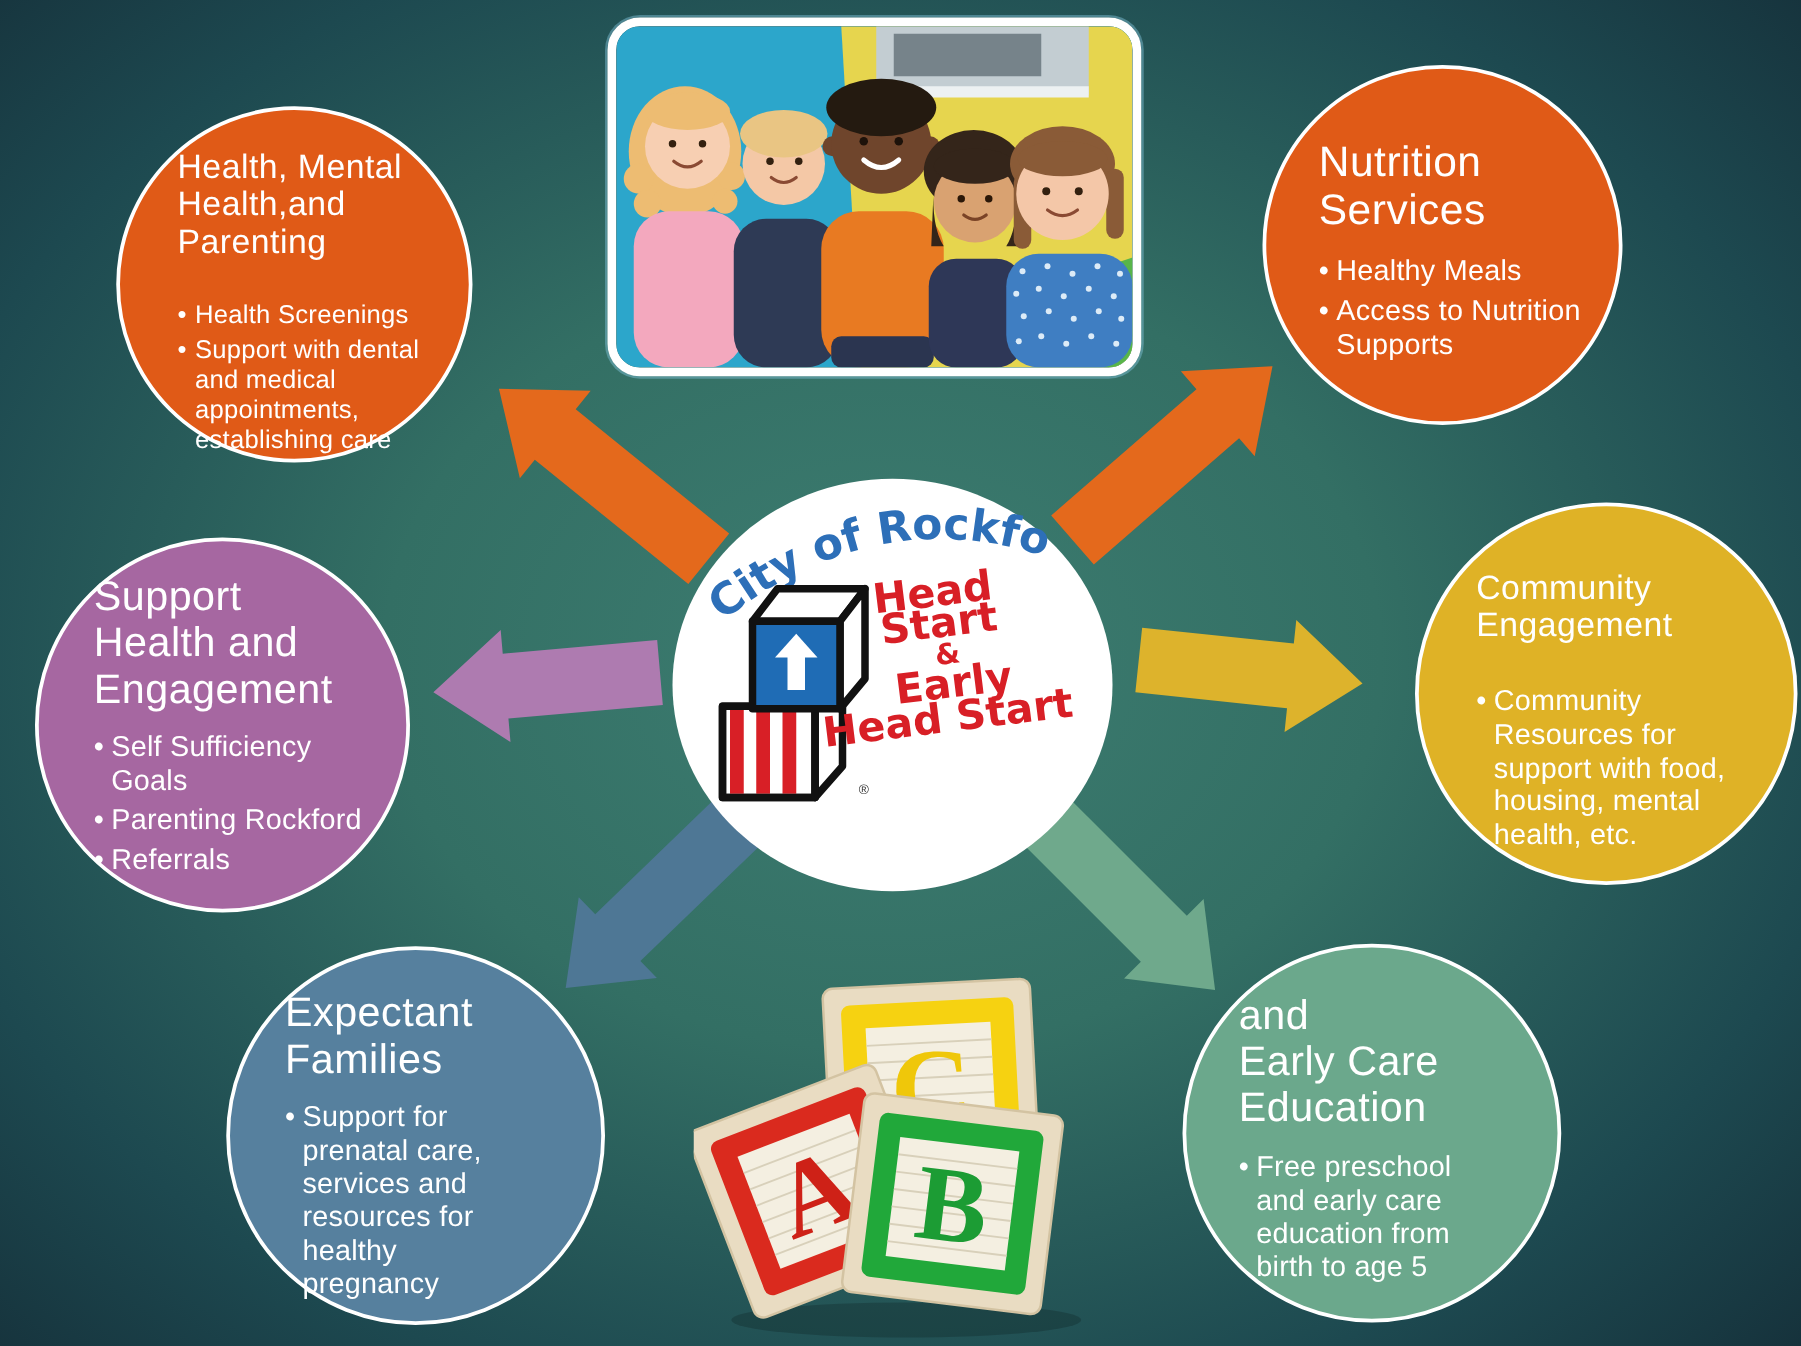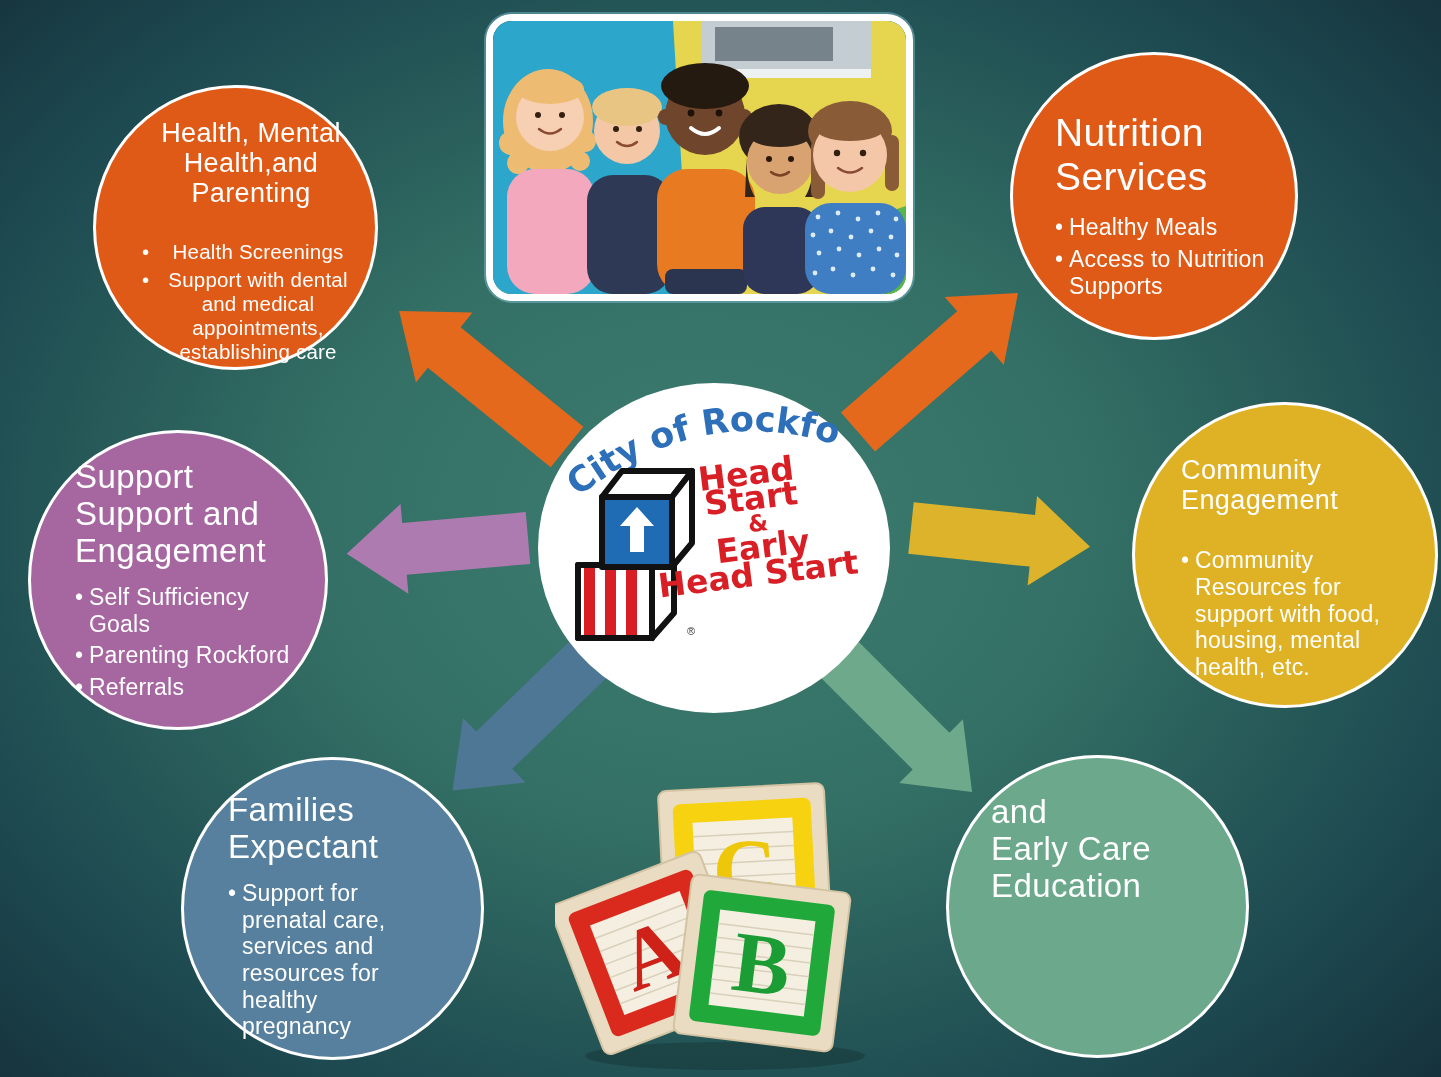--- a/index.html
+++ b/index.html
@@ -8,26 +8,26 @@
     background:radial-gradient(ellipse 1050px 820px at 49% 49%, #3d7d71 0%, #336f64 35%, #24565ា7 0%, #1d4950 72%, #152f39 100%);
     background:radial-gradient(ellipse 1050px 820px at 49% 49%, #3d7d71 0%, #336f64 38%, #1d4950 75%, #152f39 100%);
     font-family:"Liberation Sans", sans-serif;
   }
   .circle{position:absolute;border-radius:50%;border:3px solid #fff;color:#fff;box-sizing:border-box;}
   .c-title span{display:block;line-height:1.12;letter-spacing:.4px;font-weight:400;}
   ul.bullets{list-style:none;margin:0;padding:0;}
   ul.bullets li{position:relative;padding-left:14px;margin-top:5px;line-height:1.16;letter-spacing:.2px;}
   ul.bullets li::before{content:"\2022";position:absolute;left:0;top:0;}
   #c-health{left:93px;top:85px;width:285px;height:285px;}
-  #c-health .content{margin:30px 0 0 46px;width:218px;text-align:center;}
+  #c-health .content{margin:30px 0 0 46px;width:218px;}
   #c-health .c-title{font-size:27px;}
   #c-health .bullets{font-size:20.5px;margin-top:31px;width:218px;}
   #c-nutrition{left:1010px;top:52px;width:288px;height:288px;}
   #c-nutrition .content{margin:56px 0 0 42px;width:220px;}
-  #c-nutrition .c-title{font-size:39px;}
+  #c-nutrition .c-title{font-size:34px;}
   #c-nutrition .bullets{font-size:23px;margin-top:16px;width:220px;}
   #c-family{left:28px;top:430px;width:300px;height:300px;}
   #c-family .content{margin:26px 0 0 44px;width:238px;}
   #c-family .c-title{font-size:33px;}
   #c-family .bullets{font-size:23px;margin-top:14px;width:225px;}
   #c-community{left:1132px;top:402px;width:306px;height:306px;}
   #c-community .content{margin:50px 0 0 46px;width:222px;}
   #c-community .c-title{font-size:27px;}
   #c-community .bullets{font-size:23px;margin-top:32px;width:212px;}
   #c-expectant{left:181px;top:757px;width:303px;height:303px;}
@@ -189,21 +189,21 @@
         <li>Healthy Meals</li>
         <li>Access to Nutrition Supports</li>
       </ul>
     </div>
   </div>
 
   <div class="circle" id="c-family" style="background-color: rgb(166, 103, 161);">
     <div class="content">
       <div class="c-title">
         <span>Support</span>
-        <span>Support and</span>
+        <span>Health and</span>
         <span>Engagement</span>
       </div>
       <ul class="bullets">
         <li>Self Sufficiency Goals</li>
         <li>Parenting Rockford</li>
         <li>Referrals</li>
       </ul>
     </div>
   </div>
 
@@ -215,36 +215,39 @@
       </div>
       <ul class="bullets">
         <li>Community Resources for support with food, housing, mental health, etc.</li>
       </ul>
     </div>
   </div>
 
   <div class="circle" id="c-expectant" style="background-color: rgb(86, 128, 158);">
     <div class="content">
       <div class="c-title">
+        <span>Expectant</span>
         <span>Families</span>
-        <span>Expectant</span>
       </div>
       <ul class="bullets">
         <li>Support for prenatal care, services and resources for healthy pregnancy</li>
       </ul>
     </div>
   </div>
 
   <div class="circle" id="c-early" style="background-color: rgb(107, 168, 140);">
     <div class="content">
       <div class="c-title">
         <span>and</span>
         <span>Early Care</span>
         <span>Education</span>
       </div>
+      <ul class="bullets">
+        <li>Free preschool and early care education from birth to age 5</li>
+      </ul>
     </div>
   </div>
 
   <div class="circle" id="c-center">
     <svg width="352" height="330" viewBox="0 0 352 330">
       <defs>
           <path id="arcpath" d="M 40,114 Q 164,16 304,64" fill="none"></path>
         </defs>
       <text class="logo-arc" font-size="35">
         <textPath href="#arcpath" startOffset="0">City of Rockford</textPath>

